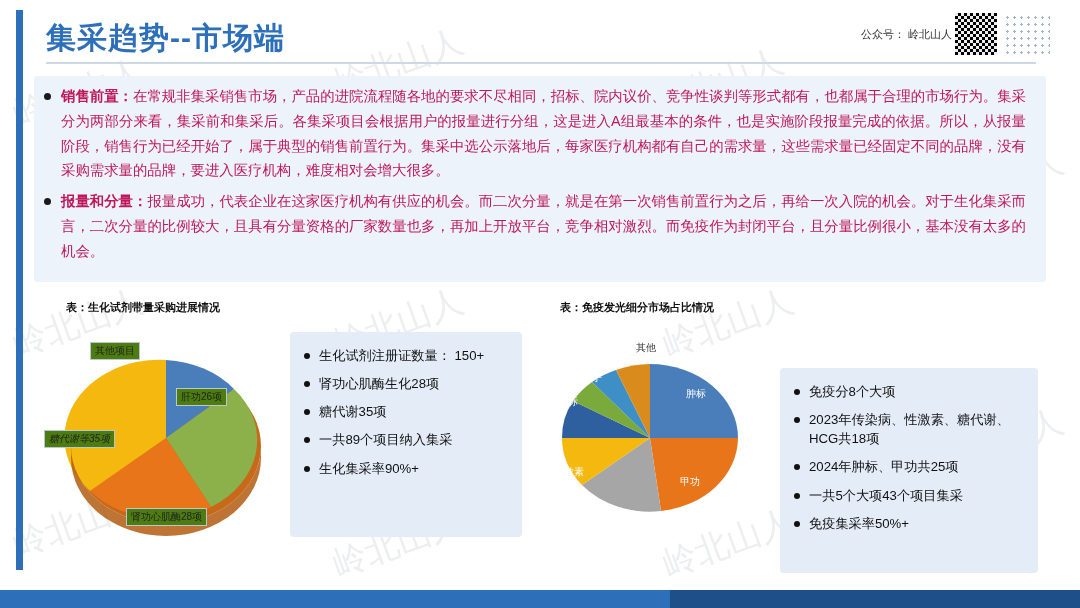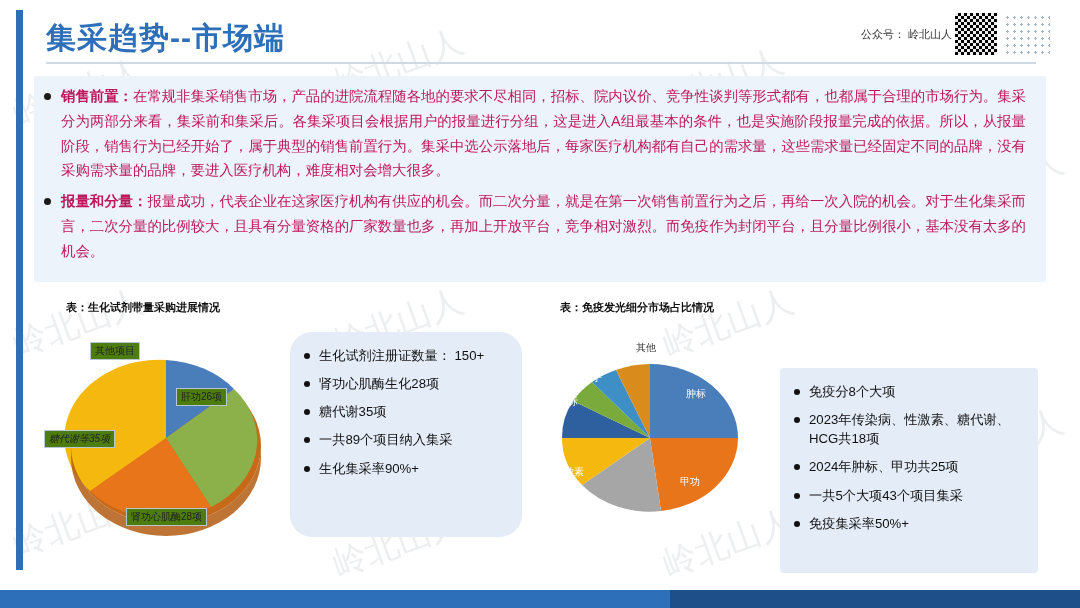--- a/index.html
+++ b/index.html
@@ -125,21 +125,21 @@
   }
   #pie-left  { left: 48px;  top: 326px; width: 250px; height: 225px; }
   #pie-right { left: 540px; top: 326px; width: 240px; height: 225px; }
 
   
   .note-box {
     position: absolute;
     background: #e4ecf7;
     border-radius: 4px;
   }
-  #note-left  { left: 290px; top: 332px; width: 232px; height: 205px; border-radius: 22px; }
+  #note-left  { left: 290px; top: 332px; width: 232px; height: 205px; }
   #note-right { left: 780px; top: 332px; width: 258px; height: 205px; margin-top: 36px; }
   .note-list {
     list-style: none;
     margin: 0;
     padding: 14px 10px 0 14px;
   }
   .note-list li {
     display: flex;
     align-items: flex-start;
     font-size: 13.2px;

